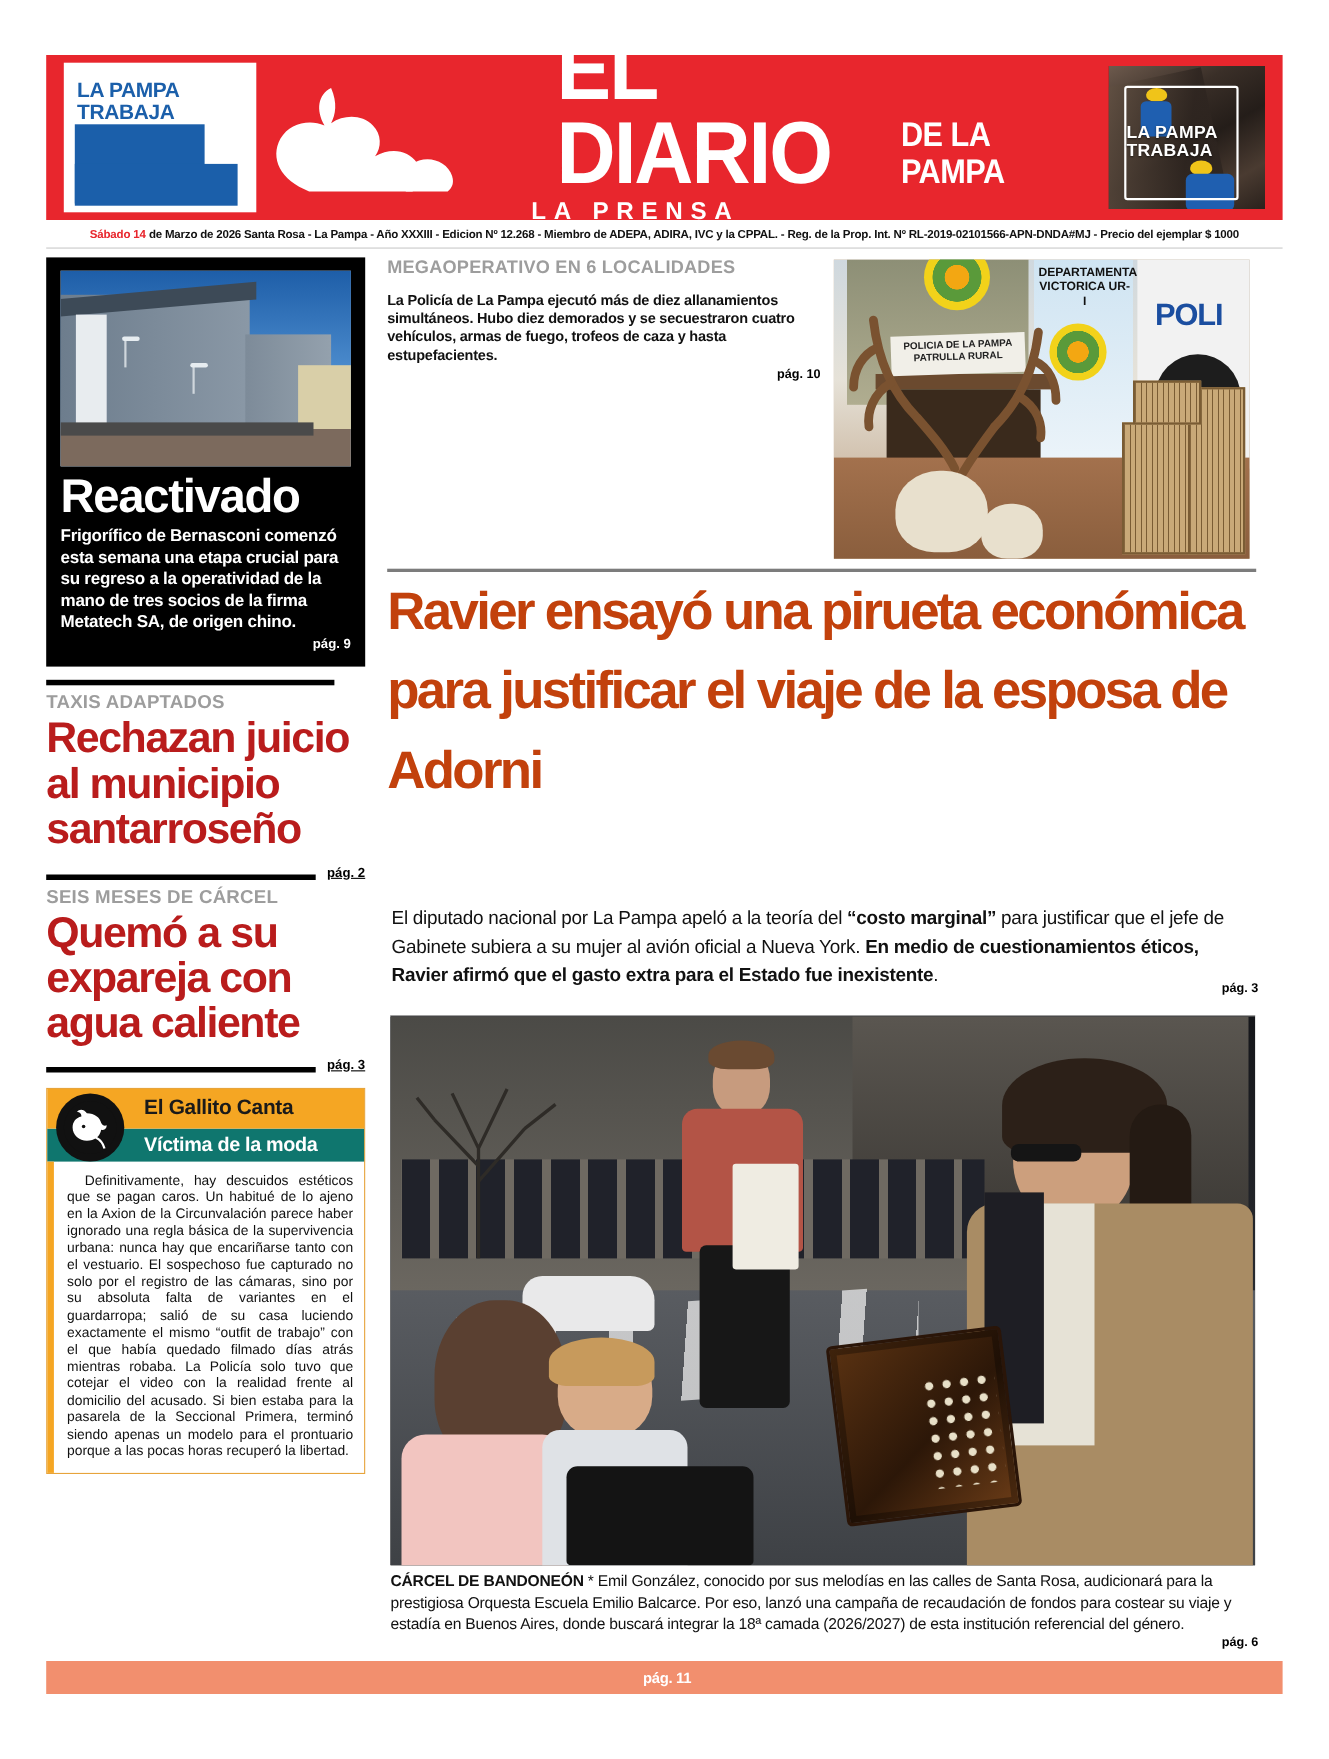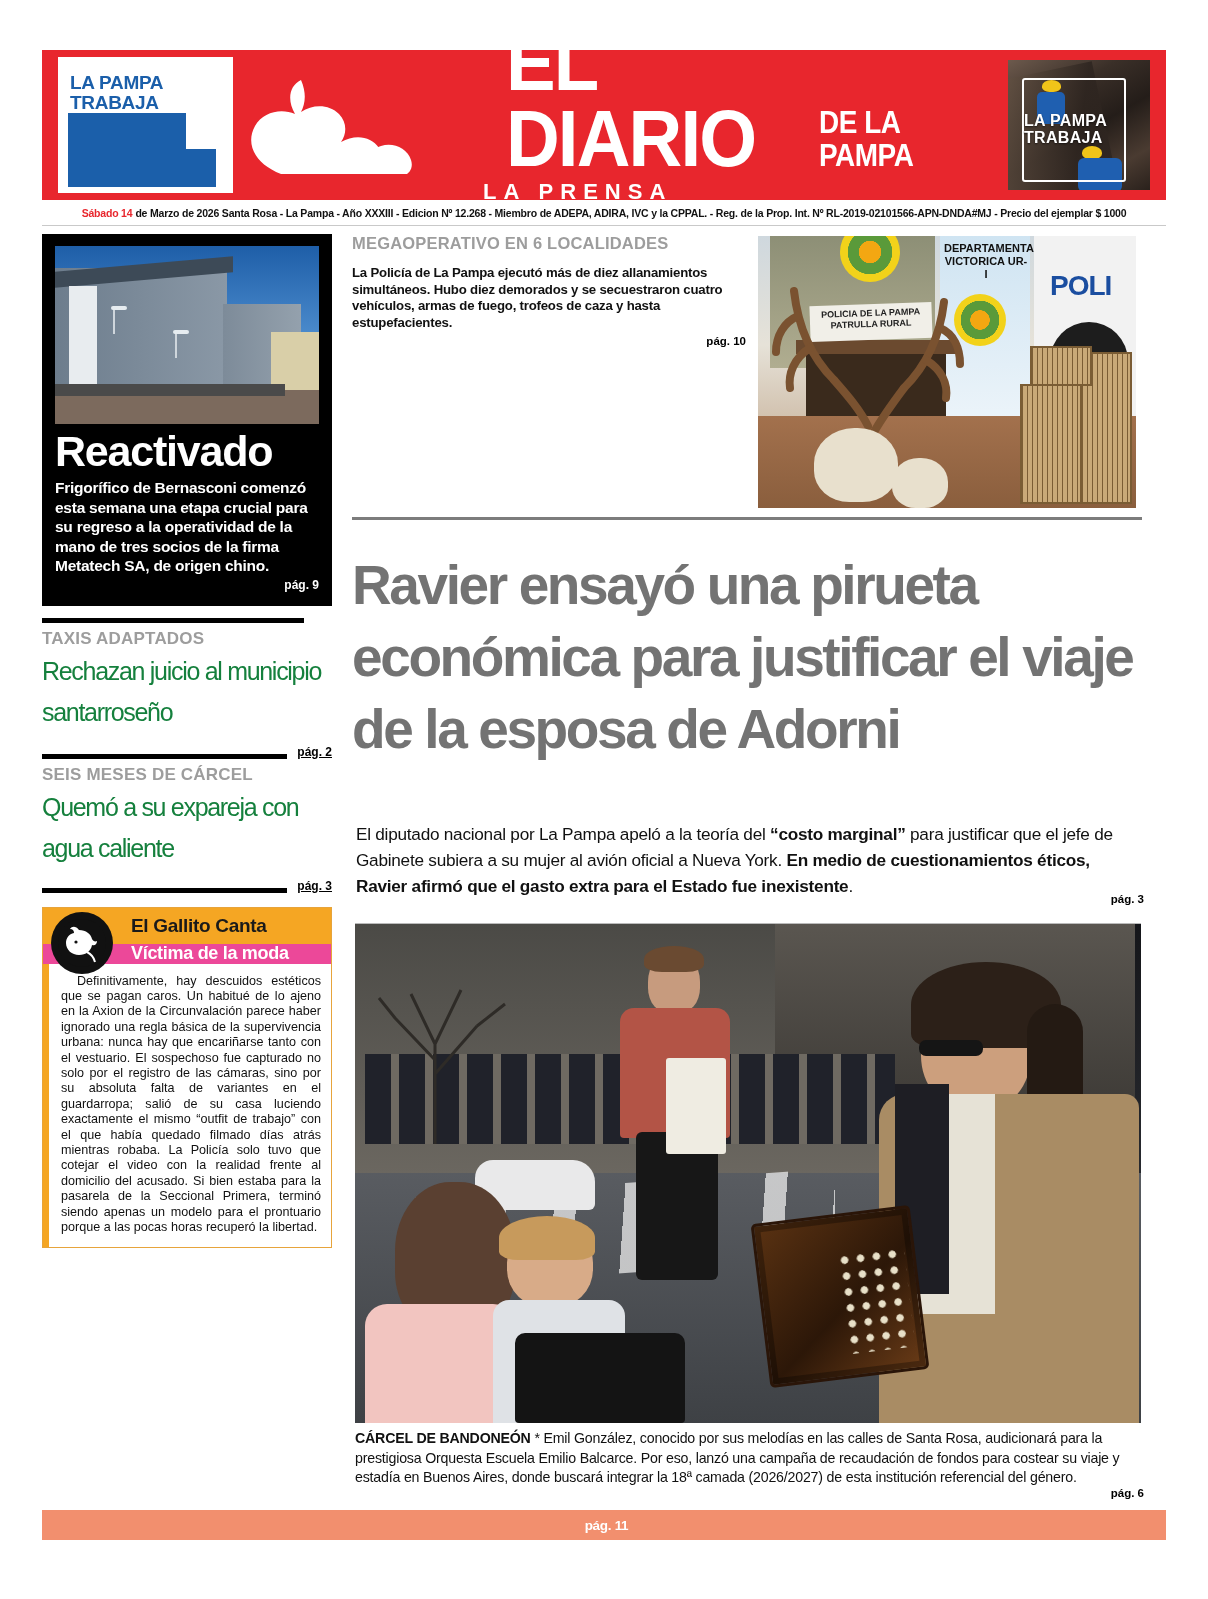--- a/index.html
+++ b/index.html
@@ -111,28 +111,28 @@
   .react-title { color:#fff; font-size:43px; font-weight:bold; letter-spacing:-1.2px; margin-top:4px; line-height:46px; }
   .react-body { color:#fff; font-size:15.5px; font-weight:bold; line-height:19.5px; letter-spacing:-0.25px; margin-top:4px; }
   .pag-right { text-align:right; font-size:12px; font-weight:bold; color:#fff; margin-top:2px; }
 
   .rule-thick { height:5px; background:#000; width:262px; margin:12px 0 6px 0; }
   .rule-wrap { display:flex; align-items:flex-end; justify-content:space-between; }
   .rule-thick2 { height:5px; background:#000; width:245px; }
   .pag-dark { font-size:12px; font-weight:bold; color:#000; padding-bottom:0px;text-decoration:underline; }
 
   .kicker { color:#9d9d9d; font-size:17px; font-weight:bold; letter-spacing:0.2px; margin-top:6px; }
-  .head-black { color:#15803d; font-size:25px; line-height:41px; font-weight:normal; letter-spacing:-1.3px; margin-top:2px; }
+  .head-black { color:#b91c1c; font-size:39px; line-height:41px; font-weight:bold; letter-spacing:-1.3px; margin-top:2px; }
   .deck { font-size:14.5px; line-height:18px; font-weight:bold; letter-spacing:-0.25px; color:#111; margin-top:8px; }
 
   
   .gallito { margin-top:14px; width:290px; border:1px solid #e7a43b; background:#fff; }
   .gallito-top { background:#f5a623; height:36px; display:flex; align-items:center; position:relative; }
   .gallito-title { color:#1a1a1a; font-size:19px; font-weight:bold; margin-left:88px; letter-spacing:-0.3px; }
-  .gallito-sub-bar { background:#ec4899; height:20px; display:flex; align-items:center; }
+  .gallito-sub-bar { background:#0f766e; height:30px; display:flex; align-items:center; }
   .gallito-sub { color:#fff; font-size:18px; font-weight:bold; margin-left:88px; letter-spacing:-0.3px; }
   .rooster { position:absolute; left:8px; top:4px; width:62px; height:62px; border-radius:50%; background:#111; z-index:3; display:flex; align-items:center; justify-content:center; }
   .gallito-body { padding:10px 10px 12px 12px; font-size:12.6px; line-height:15.4px; text-align:justify; color:#111; border-left:6px solid #f5a623; }
   .gallito-body .indent { text-indent:16px; }
 
   
   .topstory { position:absolute; left:352px; top:234px; width:394px; }
   .ts-kicker { color:#9d9d9d; font-size:16.5px; font-weight:bold; letter-spacing:0.2px; }
   .ts-head { color:#d8232a; font-size:39px; line-height:48px; font-weight:bold; letter-spacing:-1.1px; margin-top:4px; }
   .ts-deck { font-size:13.2px; line-height:16.6px; font-weight:bold; color:#111; margin-top:12px; letter-spacing:-0.2px; }
@@ -154,22 +154,22 @@
   .pp-ground { position:absolute; left:0; bottom:0; width:100%; height:92px; background:linear-gradient(180deg,#a3714d,#8a5e3d); }
   .cage { position:absolute; background:#c9a978; border:2px solid #7a5c34;
     background-image:repeating-linear-gradient(90deg,#7a5c34 0 1px,transparent 1px 5px); }
   .antler { position:absolute; }
   .skull { position:absolute; background:#e8e0cd; border-radius:48% 48% 42% 42%; }
 
   
   .rule-main { position:absolute; left:352px; top:517px; width:790px; height:3px; background:#7c7c7c; }
   .main-kicker { position:absolute; left:352px; top:525px; font-size:21px; font-weight:bold; letter-spacing:-0.4px; color:#111; }
   .main-head {
-    position:absolute; left:352px; top:549px; width:796px;
-    font-size:55px; line-height:72px; font-weight:bold; letter-spacing:-2.4px; color:#737373;
+    position:absolute; left:352px; top:521px; width:796px;
+    font-size:48px; line-height:72px; font-weight:bold; letter-spacing:-2.4px; color:#c2410c;
   }
   .main-deck {
     position:absolute; left:356px; top:821px; width:786px;
     font-size:17.2px; line-height:26px; letter-spacing:-0.25px; color:#111;
   }
   .main-deck b { font-weight:bold; }
   .main-pag { position:absolute; right:64px; top:893px; font-size:11.5px; font-weight:bold; }
 
   
   .bigphoto { position:absolute; left:355px; top:923px; width:786px; height:500px; overflow:hidden; background:#1a1a1a; border-top:1px solid #bbb; }

